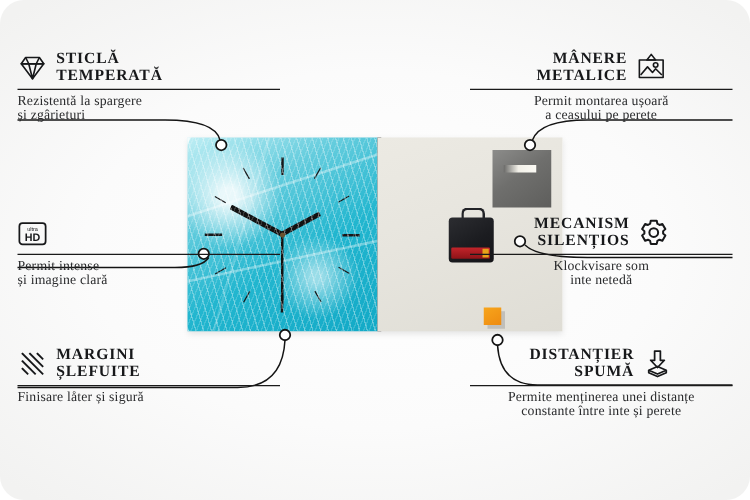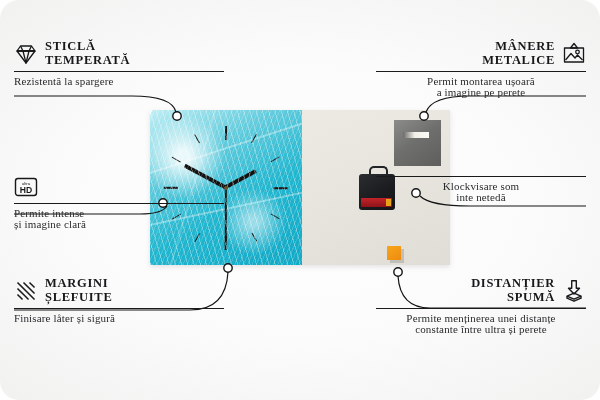--- a/index.html
+++ b/index.html
@@ -80,21 +80,21 @@
   }
   .foam{
     position:absolute;left:237px;top:136px;width:14px;height:14px;
     background:linear-gradient(150deg,#f7a51c 0%,#ee8b10 100%);
     box-shadow:3px 3px 0 rgba(120,120,118,.30);
   }
   
   .callout{position:absolute;width:210px;}
   .callout .head{display:flex;align-items:center;gap:7px;}
   .callout.left .head{justify-content:flex-start;}
-  .callout.right .head{justify-content:flex-end;}
+  .callout.right .head{justify-content:center;}
   .ttl{
     font-size:12.5px;font-weight:bold;color:#17181a;
     letter-spacing:.7px;line-height:13.5px;text-transform:uppercase;
   }
   .callout.right .ttl{text-align:right;}
   .rule{height:0;border-top:1.3px solid #1a1a1a;margin:4px 0 4px 0;}
   .sub{
     font-size:11px;color:#2a2b2d;line-height:10.5px;letter-spacing:.15px;
   }
   .callout.right .sub{text-align:center;}
@@ -173,34 +173,35 @@
         </g>
       </svg>
       <div class="ttl">
         <div>STICLĂ</div>
         <div>TEMPERATĂ</div>
       </div>
     </div>
     <div class="rule"></div>
     <div class="sub">
       <div>Rezistentă la spargere</div>
+      <div>și zgârieturi</div>
     </div>
   </div>
 
   <div class="callout left" style="left:14px;top:175px;">
     <div class="head">
       <svg class="ic" viewBox="0 0 24 24">
         <rect x="1.5" y="3.5" width="21" height="17" rx="2.5" fill="none" stroke="#17181a" stroke-width="1.4"></rect>
         <text x="12" y="10" font-family="Liberation Sans, sans-serif" font-size="4.4" text-anchor="middle" fill="#17181a">ultra</text>
         <text x="12" y="18" font-family="Liberation Sans, sans-serif" font-size="8.6" font-weight="bold" text-anchor="middle" fill="#17181a">HD</text>
       </svg>
     </div>
     <div class="rule"></div>
     <div class="sub">
-      <div>Permite intense</div>
+      <div>Permit intense</div>
       <div>și imagine clară</div>
     </div>
   </div>
 
   <div class="callout left" style="left:14px;top:277px;">
     <div class="head">
       <svg class="ic" viewBox="0 0 24 24">
         <g stroke="#17181a" stroke-width="1.5" stroke-linecap="square">
           <path d="M4 4 L20 20"></path>
           <path d="M4 10 L14 20"></path>
@@ -231,25 +232,37 @@
           <path d="M12 1.5 L8.5 6 L15.5 6 Z"></path>
           <rect x="2.5" y="6" width="19" height="14"></rect>
           <path d="M3.5 18 L9 11.5 L13 16 L15.5 13 L20.5 18"></path>
           <circle cx="15.5" cy="10" r="1.8"></circle>
         </g>
       </svg>
     </div>
     <div class="rule"></div>
     <div class="sub">
       <div>Permit montarea ușoară</div>
-      <div>a imagine pe perete</div>
+      <div>a ceasului pe perete</div>
     </div>
   </div>
 
   <div class="callout right" style="left:376px;top:172px;">
+    <div class="head">
+      <div class="ttl">
+        <div>MECANISM</div>
+        <div>SILENȚIOS</div>
+      </div>
+      <svg class="ic" viewBox="0 0 24 24">
+        <g fill="none" stroke="#17181a" stroke-width="1.6" stroke-linejoin="round">
+          <path d="M9.6 2.6 h4.8 l.5 2.4 1.7 .95 2.3-.8 2.4 4.15-1.8 1.6v1.9l1.8 1.6-2.4 4.15-2.3-.8-1.7 .95-.5 2.4H9.6l-.5-2.4-1.7-.95-2.3 .8-2.4-4.15 1.8-1.6v-1.9l-1.8-1.6 2.4-4.15 2.3 .8 1.7-.95Z"></path>
+          <circle cx="12" cy="12" r="3.5"></circle>
+        </g>
+      </svg>
+    </div>
     <div class="rule"></div>
     <div class="sub">
       <div>Klockvisare som</div>
       <div>inte netedă</div>
     </div>
   </div>
 
   <div class="callout right" style="left:376px;top:277px;">
     <div class="head">
       <div class="ttl">
@@ -260,17 +273,17 @@
         <g fill="none" stroke="#17181a" stroke-width="1.4" stroke-linejoin="round">
           <path d="M9.7 1.8 h4.6 v7.4 h3.2 L12 15 L6.5 9.2 h3.2 Z"></path>
           <path d="M5 17.2 L12 14.2 L19 17.2 L12 20.2 Z"></path>
           <path d="M5 17.2 v2 L12 22.2 L19 19.2 v-2"></path>
         </g>
       </svg>
     </div>
     <div class="rule"></div>
     <div class="sub">
       <div>Permite menținerea unei distanțe</div>
-      <div>constante între ultra și perete</div>
+      <div>constante între inte și perete</div>
     </div>
   </div>
 
 </div>
 
 </body></html>

